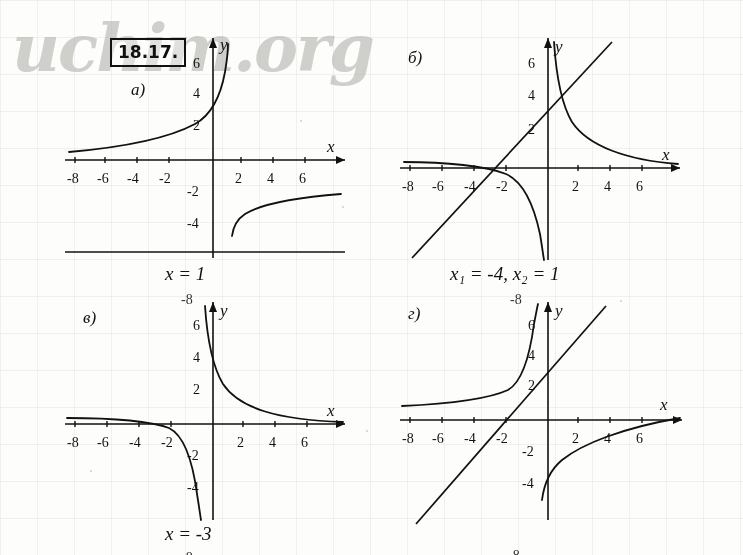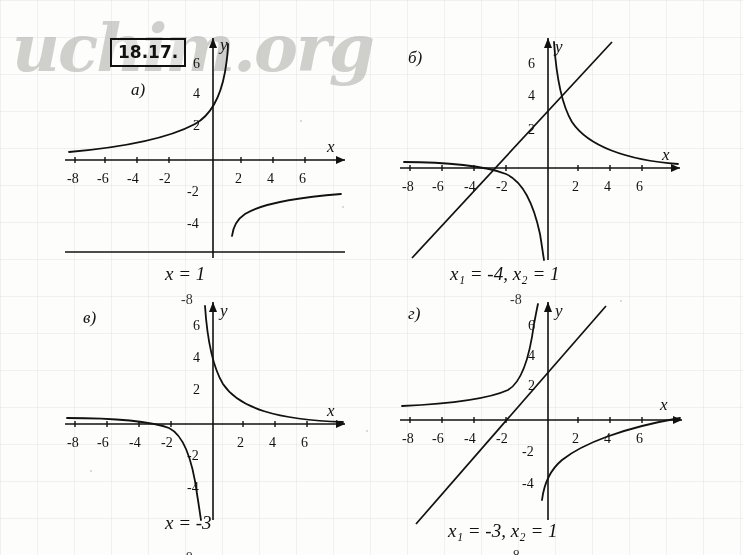--- a/index.html
+++ b/index.html
@@ -249,21 +249,21 @@
       <line class="tick" x1="84" y1="133" x2="84" y2="139"></line>
       <line class="tick" x1="116" y1="133" x2="116" y2="139"></line>
       <line class="tick" x1="188" y1="133" x2="188" y2="139"></line>
       <line class="tick" x1="220" y1="133" x2="220" y2="139"></line>
       <line class="tick" x1="252" y1="133" x2="252" y2="139"></line>
 
       <path class="curve" d="M 150,18 C 152,48 156,76 168,96 C 184,120 222,132 288,134"></path>
 
       <path class="curve" d="M 12,130 C 52,130 92,132 114,140 C 130,148 138,176 142,206 C 144,218 145,226 146,232"></path>
     </svg>
-    <div class="panel-caption" style="left:110px; top:224px;">x = -3</div>
+    <div class="panel-caption" style="left:110px; top:235px;">x = -3</div>
     <div style="position:absolute; left:126px; top:262px; font-family:'Liberation Serif',serif; font-size:14px; color:#333;">-8</div>
   </div>
 
   <div class="panel" style="left:390px; top:288px; width:330px; height:250px;">
     <div class="panel-label" style="left:18px; top:16px;">г)</div>
     <svg width="330" height="250" viewBox="0 0 330 250">
       <line class="axis" x1="10" y1="132" x2="292" y2="132"></line>
       <polygon points="292,132 283,128 283,136" fill="#111"></polygon>
       <line class="axis" x1="158" y1="232" x2="158" y2="14"></line>
       <polygon points="158,14 154,24 162,24" fill="#111"></polygon>
@@ -291,21 +291,20 @@
       <line class="tick" x1="188" y1="129" x2="188" y2="135"></line>
       <line class="tick" x1="220" y1="129" x2="220" y2="135"></line>
       <line class="tick" x1="252" y1="129" x2="252" y2="135"></line>
 
       <line class="line" x1="26" y1="236" x2="216" y2="18"></line>
 
       <path class="curve" d="M 12,118 C 56,116 96,112 118,102 C 132,94 140,66 144,36 C 146,26 147,20 148,16"></path>
 
       <path class="curve" d="M 152,212 C 154,196 160,182 172,172 C 192,156 232,140 290,130"></path>
     </svg>
-    <div class="panel-caption" style="left:58px; top:232px;">x₁ = -3,  x₂ = 1</div>
     <div style="position:absolute; left:118px; top:260px; font-family:'Liberation Serif',serif; font-size:14px; color:#333;">-8</div>
   </div>
 
   <div class="speckle" style="left:300px; top:120px;"></div>
   <div class="speckle" style="left:342px; top:206px;"></div>
   <div class="speckle" style="left:366px; top:430px;"></div>
   <div class="speckle" style="left:620px; top:300px;"></div>
   <div class="speckle" style="left:90px; top:470px;"></div>
 </div>
 

